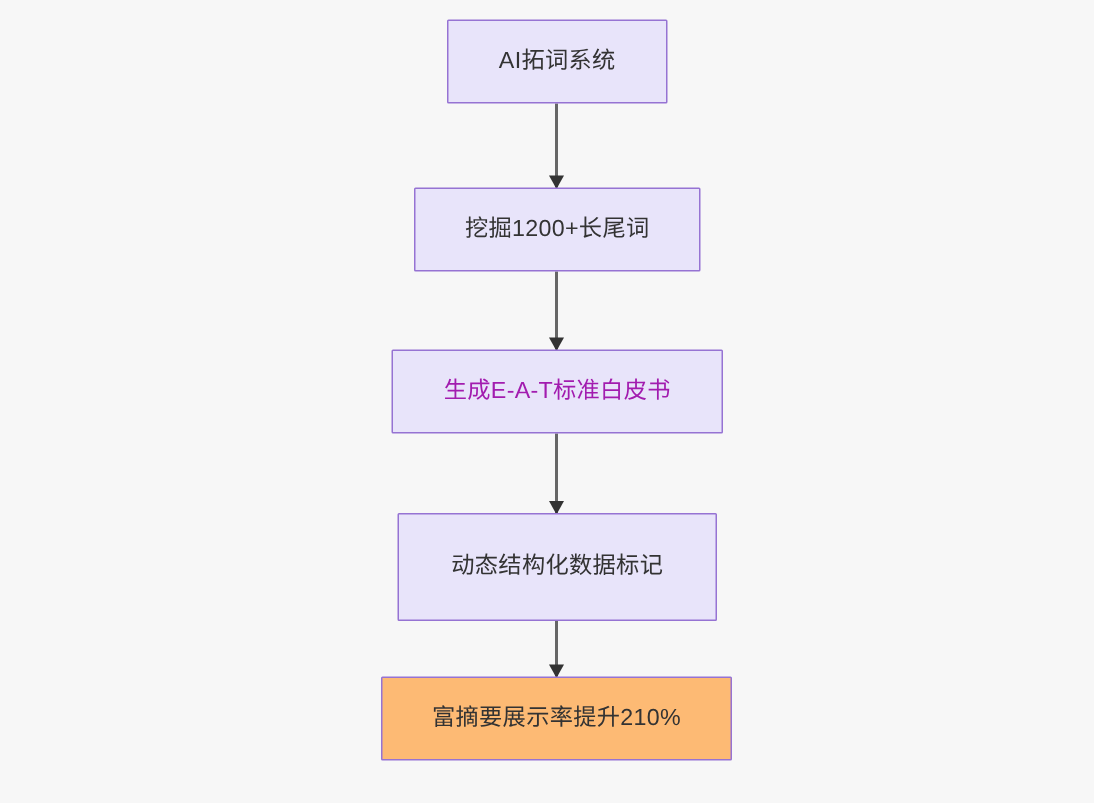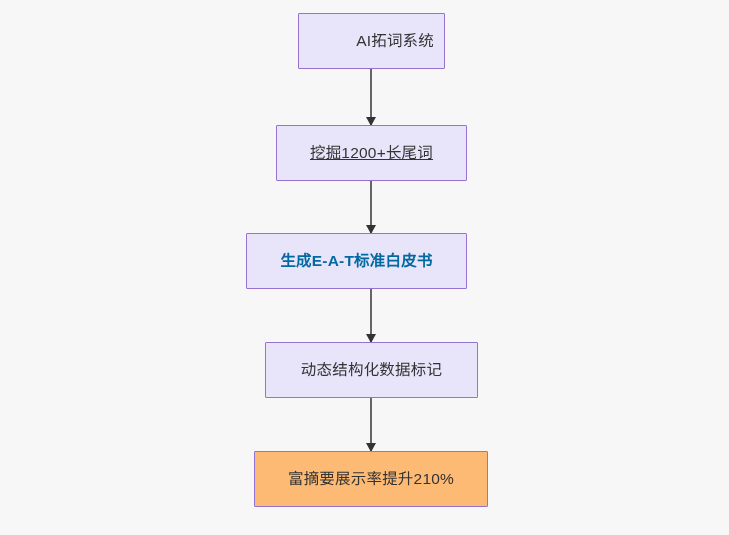--- a/index.html
+++ b/index.html
@@ -65,33 +65,33 @@
 </head>
 <body style="background: rgb(247, 247, 247);">
 
 <div id="flow-canvas">
 
   <div class="flow-edge" style="left: 370.2px; top: 69px; height: 56px; background: rgb(102, 102, 102);"></div>
   <div class="flow-edge" style="left: 370.2px; top: 181px; height: 52px; background: rgb(102, 102, 102);"></div>
   <div class="flow-edge" style="left: 370.2px; top: 289px; height: 53px; background: rgb(102, 102, 102);"></div>
   <div class="flow-edge" style="left: 370.2px; top: 398px; height: 53px; background: rgb(102, 102, 102);"></div>
 
-  <div class="flow-node" style="left: 298px; top: 13px; width: 147px; height: 56px; background: rgb(232, 228, 250); border-color: rgb(150, 115, 211); color: rgb(51, 51, 51); justify-content: flex-end;">
+  <div class="flow-node" style="left: 298px; top: 13px; width: 147px; height: 56px; background: rgb(232, 228, 250); border-color: rgb(150, 115, 211); color: rgb(51, 51, 51);">
     <span class="node-label">AI拓词系统</span>
   </div>
 
-  <div class="flow-node" style="left: 276px; top: 125px; width: 191px; height: 56px; background: rgb(232, 228, 250); border-color: rgb(150, 115, 211); color: rgb(51, 51, 51); text-decoration: underline;">
+  <div class="flow-node" style="left: 276px; top: 125px; width: 191px; height: 56px; background: rgb(232, 228, 250); border-color: rgb(150, 115, 211); color: rgb(51, 51, 51);">
     <span class="node-label">挖掘1200+长尾词</span>
   </div>
 
-  <div class="flow-node" style="left: 246px; top: 233px; width: 221px; height: 56px; background: rgb(232, 228, 250); border-color: rgb(150, 115, 211); color: #0369a1; font-weight: bold;">
+  <div class="flow-node" style="left: 261px; top: 233px; width: 221px; height: 56px; background: rgb(232, 228, 250); border-color: rgb(150, 115, 211); color: #a21caf;">
     <span class="node-label">生成E-A-T标准白皮书</span>
   </div>
 
-  <div class="flow-node" style="left: 265px; top: 342px; width: 213px; height: 56px; background: rgb(232, 228, 250); border-color: rgb(150, 115, 211); color: rgb(51, 51, 51);">
+  <div class="flow-node" style="left: 265px; top: 342px; width: 213px; height: 72px; background: rgb(232, 228, 250); border-color: rgb(150, 115, 211); color: rgb(51, 51, 51);">
     <span class="node-label">动态结构化数据标记</span>
   </div>
 
   <div class="flow-node" style="left: 254px; top: 451px; width: 234px; height: 56px; background: #fdba74; border-color: rgb(150, 115, 211); color: rgb(51, 51, 51);">
     <span class="node-label">富摘要展示率提升210%</span>
   </div>
 
 </div>
 
 </body></html>

